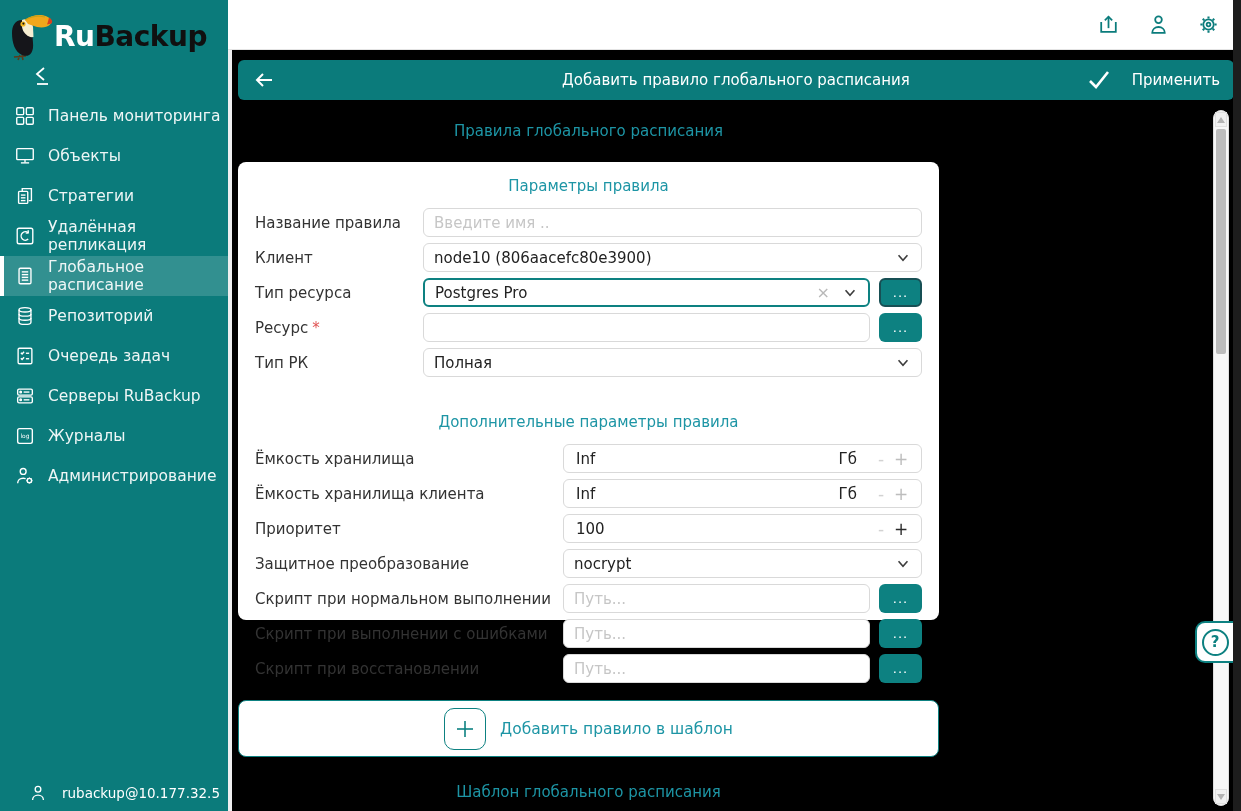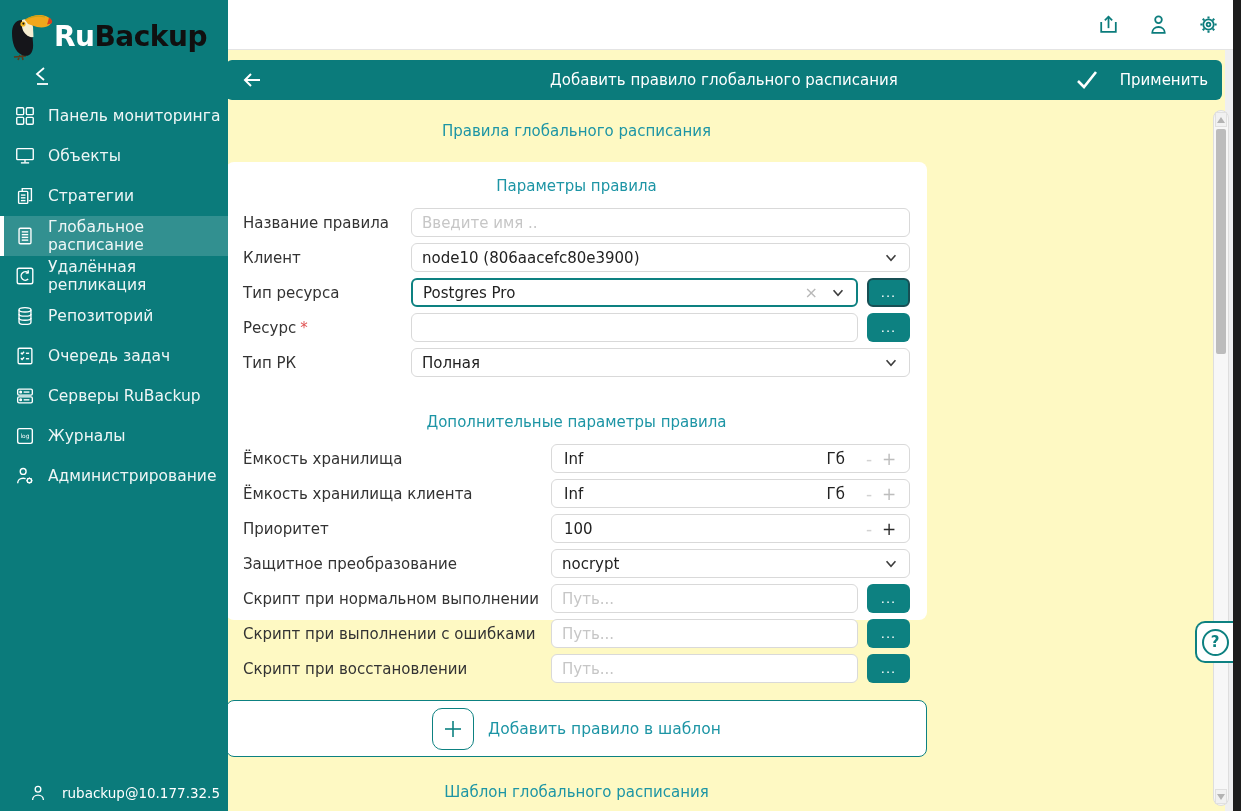--- a/index.html
+++ b/index.html
@@ -22,21 +22,21 @@
   .nav-item.active { background:rgba(255,255,255,0.16); }
   .nav-item.active::before { content:""; position:absolute; left:0; top:0; bottom:0; width:4px; background:#ffffff; }
   .nav-icon { width:22px; height:22px; flex:0 0 22px; display:flex; align-items:center; justify-content:center; }
   .sidebar-user { position:absolute; left:0; right:0; bottom:8px; display:flex; align-items:center; gap:14px; padding-left:28px; font-size:13.5px; color:#fff; }
 
   
   .topbar { position:absolute; left:228px; top:0; width:1013px; height:50px; background:#ffffff; border-bottom:1px solid #e4e4e4; display:flex; align-items:center; justify-content:flex-end; gap:24px; padding-right:20px; z-index:5; }
   .topbar-icon { width:26px; height:26px; cursor:pointer; display:flex; align-items:center; justify-content:center; }
 
   
-  .content { position:absolute; left:220px; top:50px; width:1005px; height:761px; background:#fef9c3; }
+  .content { position:absolute; left:232px; top:50px; width:1005px; height:761px; background:#000000; }
 
   .form-headerbar { position:absolute; left:6px; top:10px; width:996px; height:40px; background:#0b7b7b; border-radius:6px; display:flex; align-items:center; padding:0 14px; color:#fff; }
   .fh-title { position:absolute; left:0; right:0; text-align:center; font-size:15px; color:#fff; pointer-events:none; }
   .back-btn { width:28px; height:28px; cursor:pointer; z-index:2; display:flex; align-items:center; }
   .apply-btn { margin-left:auto; display:flex; align-items:center; gap:20px; cursor:pointer; z-index:2; font-size:15px; color:#fff; }
 
   .section-title { position:absolute; left:6px; width:701px; text-align:center; color:#1d95a5; font-size:15px; }
   .rules-title { top:72px; }
   .template-title { top:733px; }
 
@@ -150,41 +150,41 @@
         <svg width="22" height="22" viewBox="0 0 24 24" fill="none" stroke="#fff" stroke-width="1.5">
           <path d="M9 7V4h10v13h-3"></path>
           <rect x="5" y="7" width="10" height="13" rx="1"></rect>
           <line x1="7.5" y1="11" x2="12.5" y2="11"></line>
             <line x1="7.5" y1="14" x2="12.5" y2="14"></line>
             <line x1="7.5" y1="17" x2="12.5" y2="17"></line>
         </svg>
       </span>
       <span>Стратегии</span>
     </div>
+    <div class="nav-item">
+      <span class="nav-icon">
+        <svg width="22" height="22" viewBox="0 0 24 24" fill="none" stroke="#fff" stroke-width="1.5">
+          <rect x="3.5" y="3.5" width="17" height="17" rx="2"></rect>
+          <path d="M15.5 8.6 A4.6 4.6 0 1 0 15.5 15.4"></path>
+          <polyline points="15.5,5.8 15.5,8.6 12.8,8.9"></polyline>
+        </svg>
+      </span>
+      <span>Удалённая репликация</span>
+    </div>
     <div class="nav-item active">
       <span class="nav-icon">
         <svg width="22" height="22" viewBox="0 0 24 24" fill="none" stroke="#fff" stroke-width="1.5">
           <rect x="5.5" y="3.5" width="13" height="17" rx="1.5"></rect>
           <line x1="8.5" y1="7.5" x2="15.5" y2="7.5"></line>
             <line x1="8.5" y1="10.5" x2="15.5" y2="10.5"></line>
           <line x1="8.5" y1="13.5" x2="15.5" y2="13.5"></line>
             <line x1="8.5" y1="16.5" x2="15.5" y2="16.5"></line>
         </svg>
       </span>
       <span>Глобальное расписание</span>
-    </div>
-    <div class="nav-item">
-      <span class="nav-icon">
-        <svg width="22" height="22" viewBox="0 0 24 24" fill="none" stroke="#fff" stroke-width="1.5">
-          <rect x="3.5" y="3.5" width="17" height="17" rx="2"></rect>
-          <path d="M15.5 8.6 A4.6 4.6 0 1 0 15.5 15.4"></path>
-          <polyline points="15.5,5.8 15.5,8.6 12.8,8.9"></polyline>
-        </svg>
-      </span>
-      <span>Удалённая репликация</span>
     </div>
     <div class="nav-item">
       <span class="nav-icon">
         <svg width="22" height="22" viewBox="0 0 24 24" fill="none" stroke="#fff" stroke-width="1.5">
           <ellipse cx="12" cy="5.2" rx="6.5" ry="2.4"></ellipse>
           <path d="M5.5 5.2v13.6c0 1.3 2.9 2.4 6.5 2.4s6.5-1.1 6.5-2.4V5.2"></path>
           <path d="M5.5 9.7c0 1.3 2.9 2.4 6.5 2.4s6.5-1.1 6.5-2.4"></path>
           <path d="M5.5 14.2c0 1.3 2.9 2.4 6.5 2.4s6.5-1.1 6.5-2.4"></path>
         </svg>
       </span>

